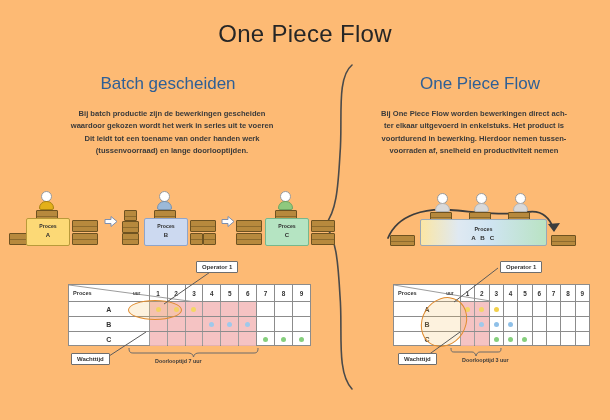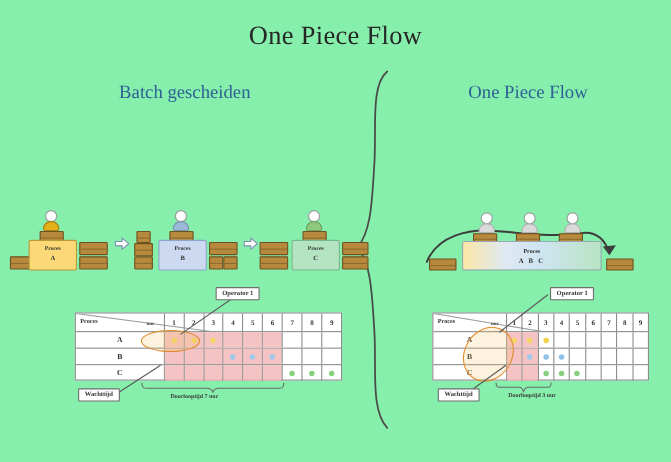--- a/index.html
+++ b/index.html
@@ -1,21 +1,21 @@
 <!DOCTYPE html>
 <html><head>
 <meta charset="utf-8">
 <style>
   html,body{margin:0;padding:0;}
   body{
     width:610px;height:420px;background:#ffffff;
     font-family:"Liberation Sans", sans-serif;
     overflow:hidden;position:relative;
   }
-  #slide{position:absolute;inset:0;background:#86efac;font-family:Liberation Serif, serif;}
+  #slide{position:absolute;inset:0;background:#fdba74;}
 
   .title{
     position:absolute;top:20px;left:0;width:610px;text-align:center;
     font-size:24px;color:#262626;letter-spacing:.3px;font-weight:400;
   }
 
   .panel-head{
     position:absolute;text-align:center;width:280px;
     font-size:17px;color:#2e5f96;font-weight:400;
   }
@@ -97,20 +97,26 @@
 <div id="slide">
 
   <div class="title">One Piece Flow</div>
 
   <svg class="brace" viewBox="0 0 44 330">
     <path d="M30 3 C14 16 21 58 18 92 C16 128 14 150 3 163 C14 176 16 198 18 234 C21 268 14 310 30 327" fill="none" stroke="#4a4a4a" stroke-width="1.6" stroke-linecap="round"></path>
   </svg>
 
   <div class="panel-head left">Batch gescheiden</div>
 
+  <div class="body-text left">
+    <div>Bij batch productie zijn de bewerkingen gescheiden</div>
+    <div>waardoor gekozen wordt het werk in series uit te voeren</div>
+    <div>Dit  leidt tot een toename van onder handen werk</div>
+    <div>(tussenvoorraad) en lange doorlooptijden.</div>
+  </div>
 
   <div class="station">
     <div class="crate" style="left:9px;top:233px;width:21px;height:12px;"></div>
     <div class="worker-head" style="left:41px;top:191px;"></div>
     <div class="worker-body wbA" style="left:39px;top:201px;"></div>
     <div class="crate" style="left:36px;top:210px;width:22px;height:11px;"></div>
     <div class="pbox pboxA" style="left:26px;top:218px;width:44px;height:28px;">
       <span class="pl">Proces</span>
       <span class="pv">A</span>
     </div>
@@ -241,20 +247,26 @@
   </svg>
   <div class="callout" style="left:71px;top:353px;">Wachttijd</div>
 
   <svg class="brk" style="left:128px;top:347px;width:131px;height:11px;" viewBox="0 0 131 11">
     <path d="M1 1 C1 6 3 6 6 6 H60 C63 6 65 7 65.5 10 C66 7 68 6 71 6 H125 C128 6 130 6 130 1" fill="none" stroke="#6a6a6a" stroke-width="1"></path>
   </svg>
   <div class="caption" style="left:155px;top:358px;">Doorlooptijd 7 uur</div>
 
   <div class="panel-head right">One Piece Flow</div>
 
+  <div class="body-text right">
+    <div>Bij One Piece Flow worden bewerkingen direct ach-</div>
+    <div>ter elkaar uitgevoerd in enkelstuks. Het product is</div>
+    <div>voortdurend in bewerking. Hierdoor nemen tussen-</div>
+    <div>voorraden af,  snelheid en productiviteit nemen</div>
+  </div>
 
   <svg style="position:absolute;left:382px;top:192px;width:200px;height:54px;" viewBox="0 0 200 54">
     <path d="M6 46 C16 22 44 16 68 18 C96 20 120 24 146 20 C160 18 168 26 172 38" fill="none" stroke="#3d3d3d" stroke-width="1.8" stroke-linecap="round"></path>
     <path d="M172 40 L166 32 L178 31 Z" fill="#3d3d3d"></path>
   </svg>
 
   <div class="station">
     <div class="worker-head" style="left:437px;top:193px;"></div>
     <div class="worker-body wbN" style="left:435px;top:203px;"></div>
     <div class="worker-head" style="left:476px;top:193px;"></div>

